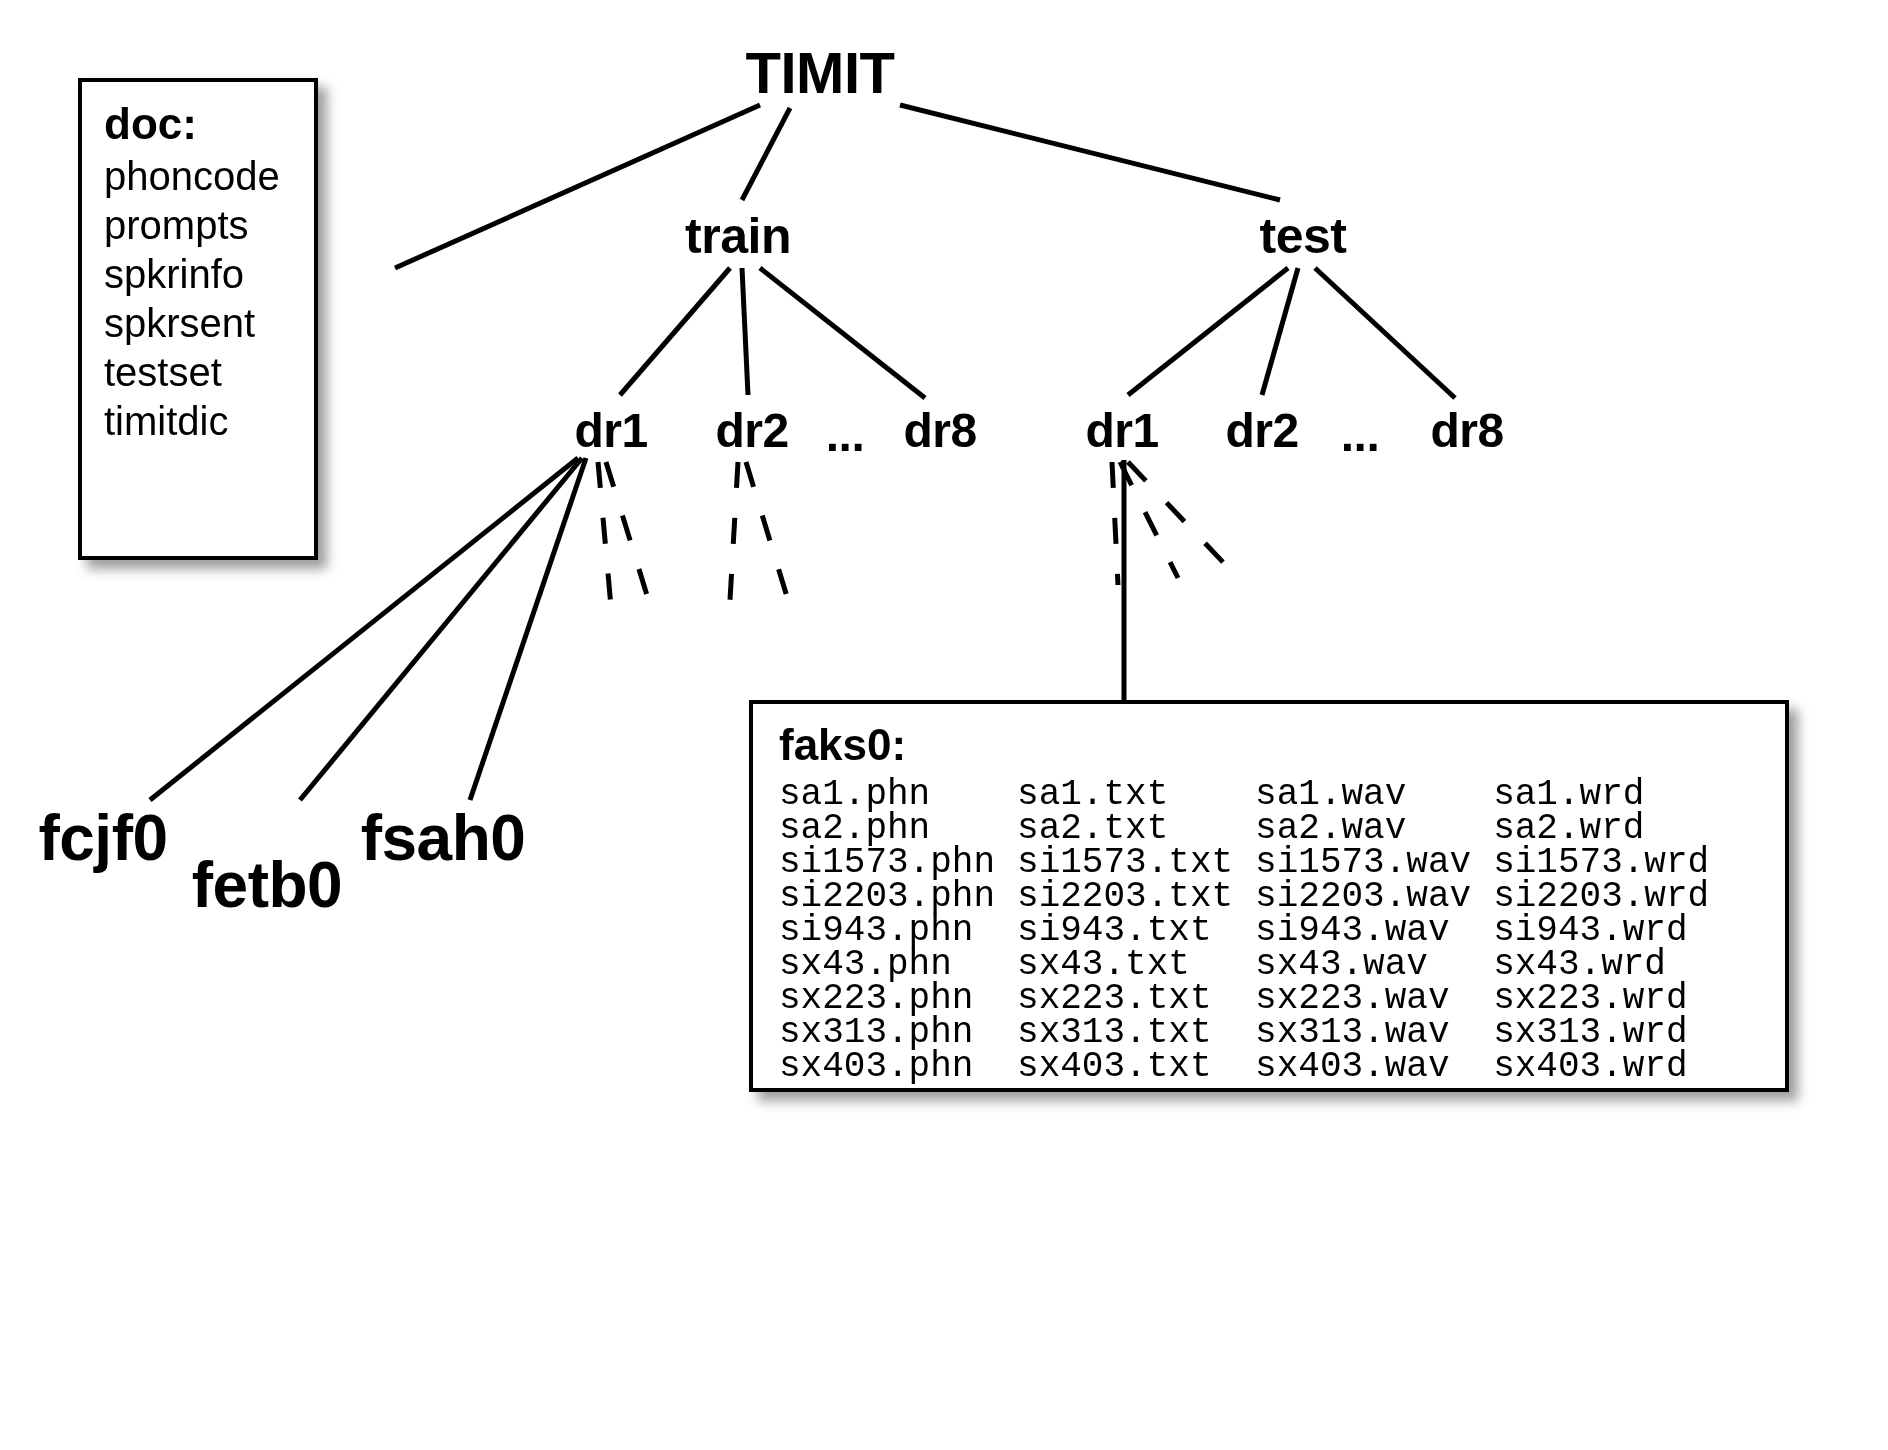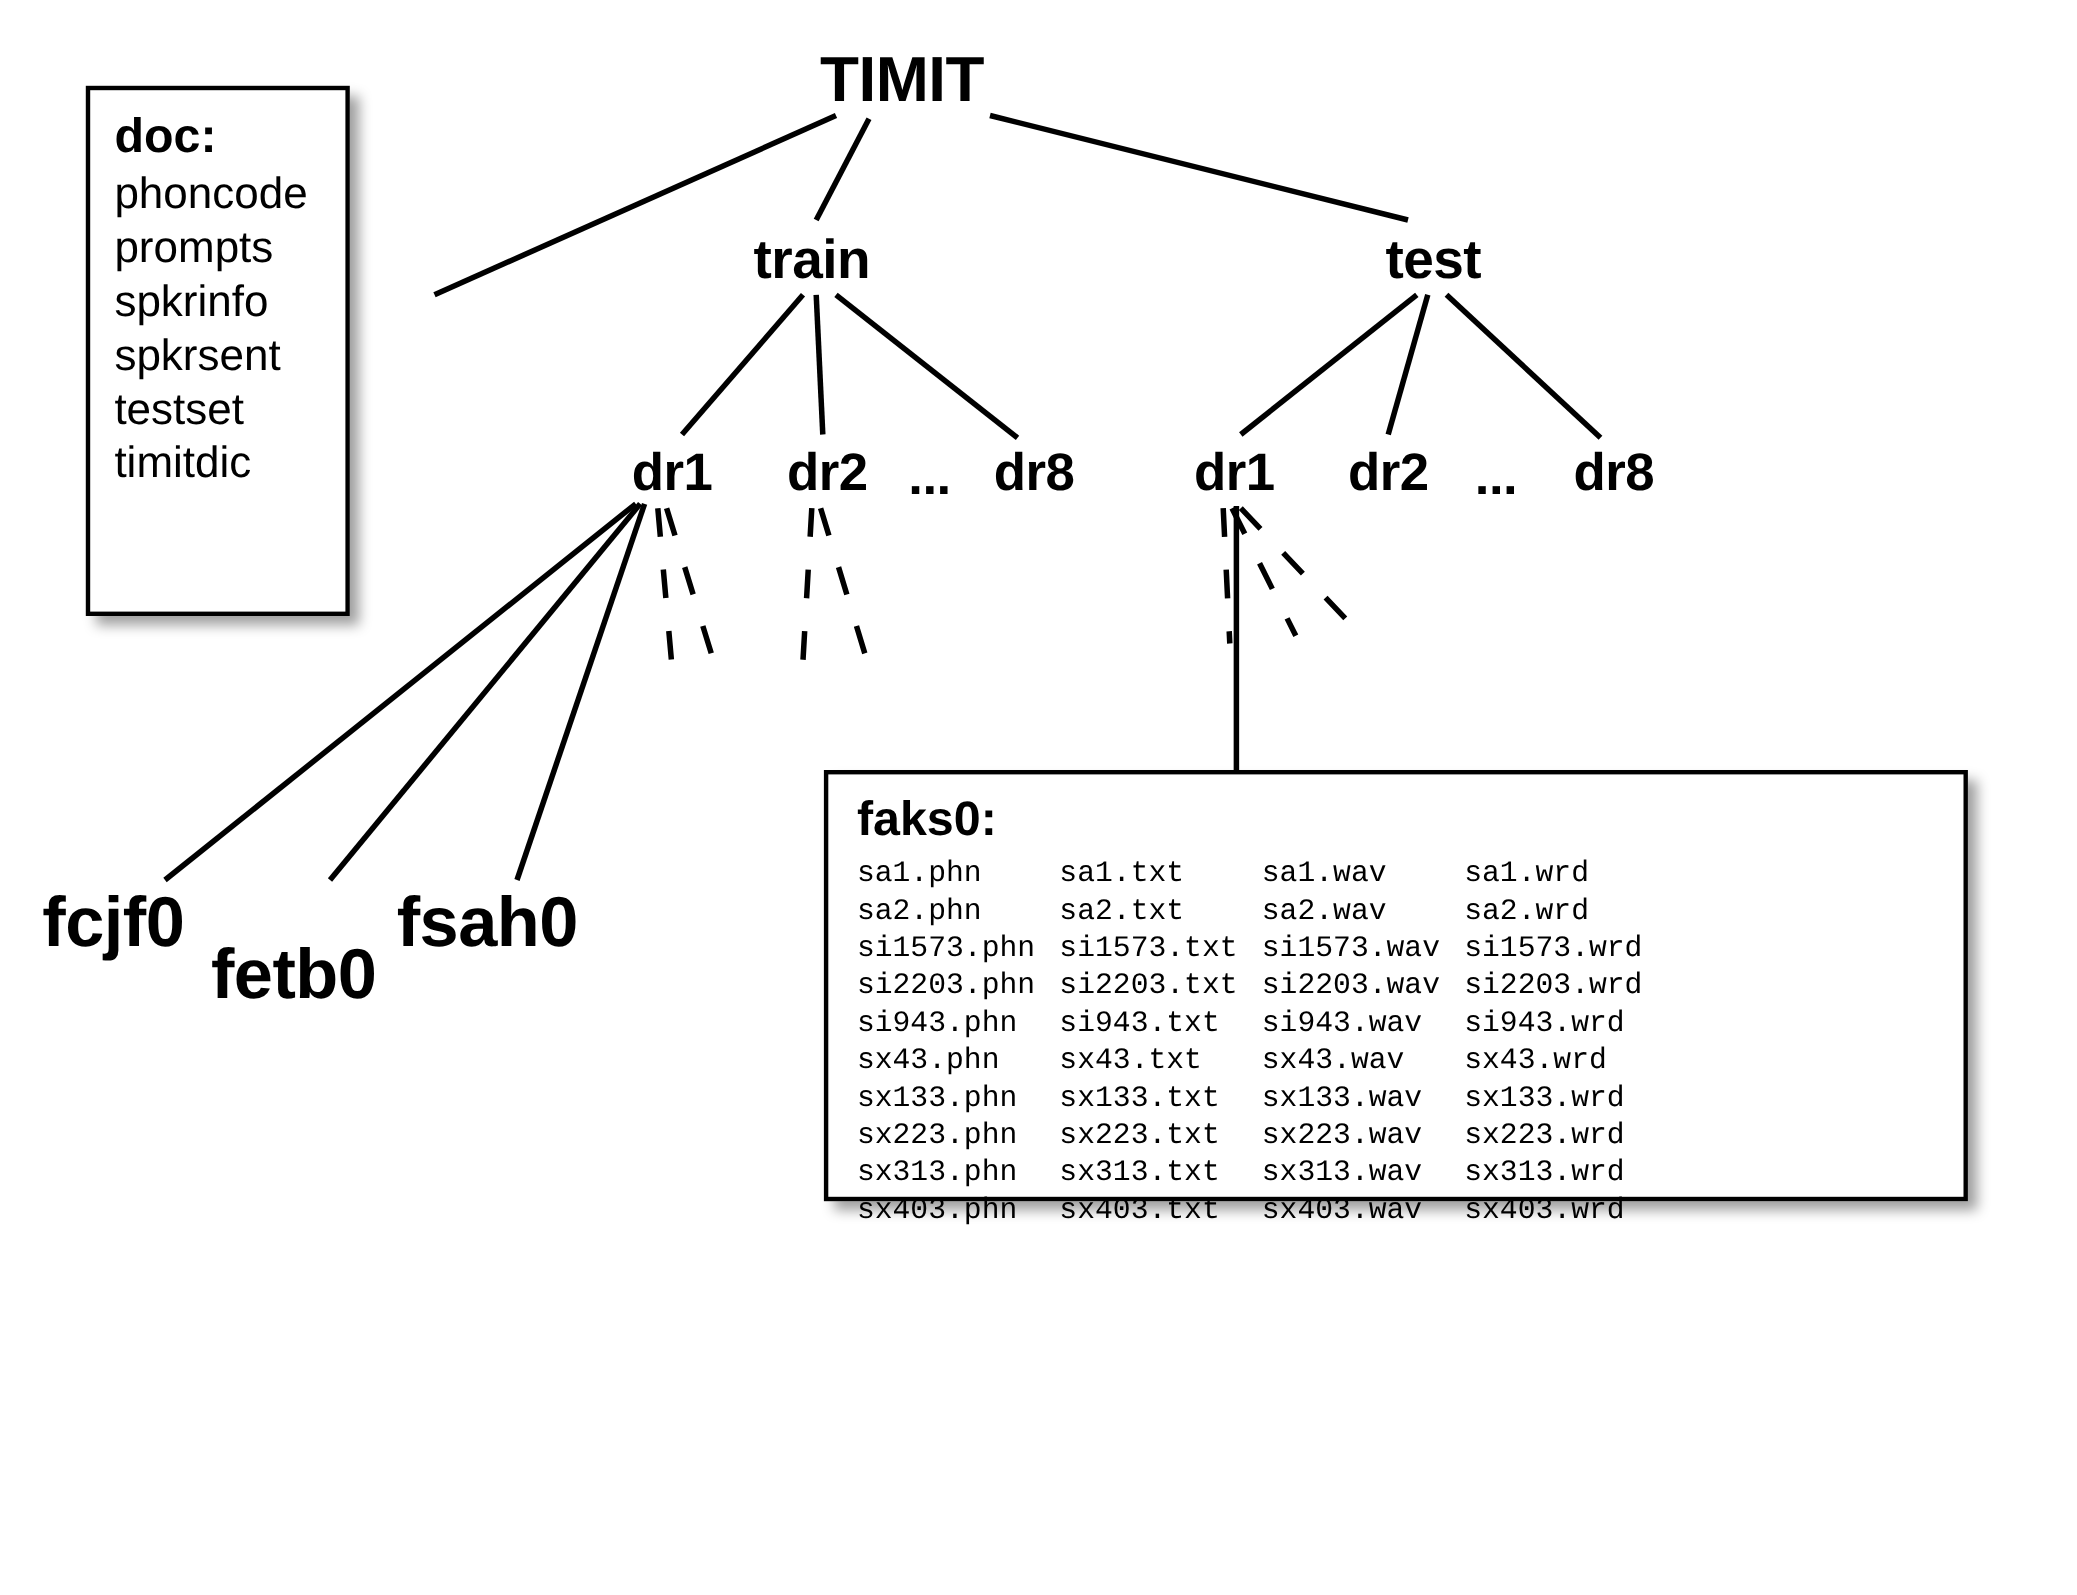--- a/index.html
+++ b/index.html
@@ -76,21 +76,21 @@
     padding: 14px 0 0 26px;
   }
   #faks-panel .panel-title {
     font-size: 44px;
     line-height: 54px;
     margin-bottom: 6px;
   }
   #file-table {
     border-collapse: collapse;
     font-family: "Liberation Mono", monospace;
-    font-size: 27px;
+    font-size: 36px;
     line-height: 34px;
     color: #000000;
   }
   #file-table td {
     padding: 0 22px 0 0;
     white-space: pre;
     font-family: "Liberation Mono", monospace;
   }
 </style>
 </head>
@@ -186,26 +186,20 @@
             <td>si943.wav</td>
             <td>si943.wrd</td>
           </tr>
           <tr>
             <td>sx43.phn</td>
             <td>sx43.txt</td>
             <td>sx43.wav</td>
             <td>sx43.wrd</td>
           </tr>
           <tr>
-            <td>sx133.phn</td>
-            <td>sx133.txt</td>
-            <td>sx133.wav</td>
-            <td>sx133.wrd</td>
-          </tr>
-          <tr>
             <td>sx223.phn</td>
             <td>sx223.txt</td>
             <td>sx223.wav</td>
             <td>sx223.wrd</td>
           </tr>
           <tr>
             <td>sx313.phn</td>
             <td>sx313.txt</td>
             <td>sx313.wav</td>
             <td>sx313.wrd</td>

